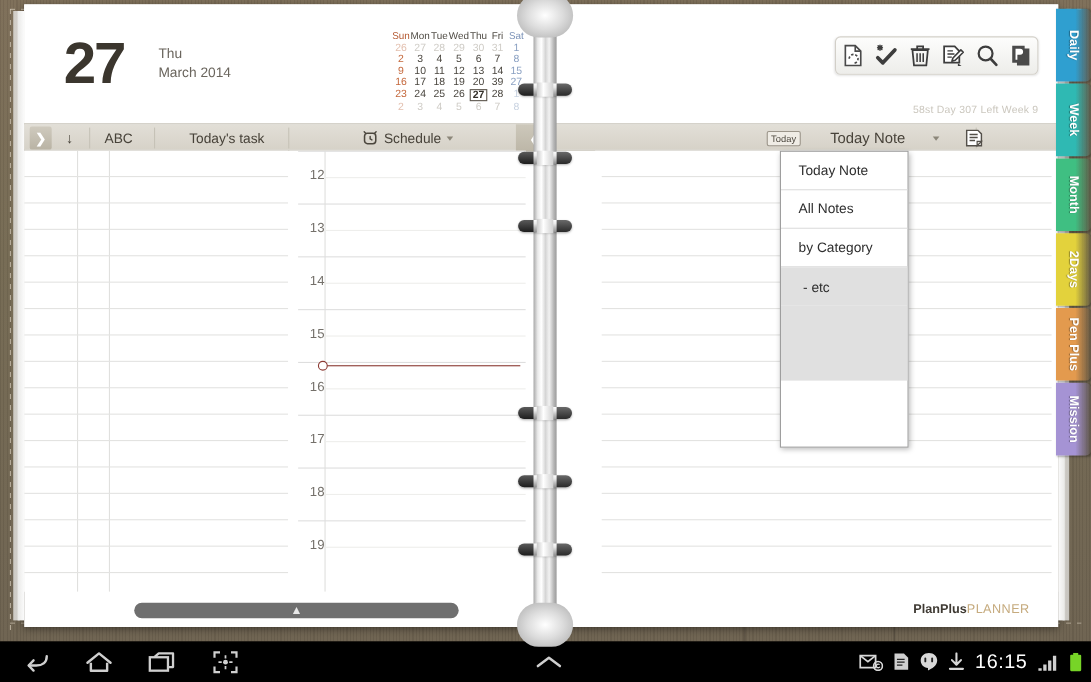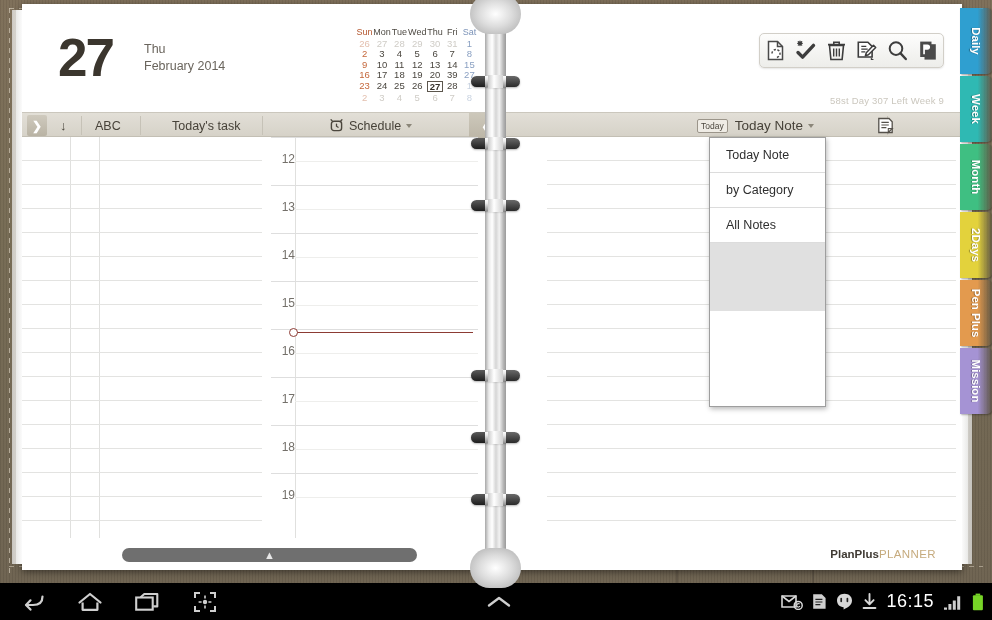--- a/index.html
+++ b/index.html
@@ -195,21 +195,21 @@
 
 <div id="planner">
   <div class="page-edge pe2"></div>
   <div class="page-edge pe1"></div>
   <div class="page-edge pe4"></div>
   <div class="page-edge pe3"></div>
 
   <div id="header">
     <div id="bigdate">27</div>
     <div id="dow">Thu</div>
-    <div id="monthyear">February 2014</div>
+    <div id="monthyear">March 2014</div>
 
     <table id="minical">
       <thead>
           <tr>
             <th class="sun">Sun</th>
             <th>Mon</th>
             <th>Tue</th>
             <th>Wed</th>
             <th>Thu</th>
             <th>Fri</th>
@@ -352,21 +352,21 @@
         </svg>
       </span>
       <span class="sb-label">Schedule</span>
       <span class="caret"></span>
     </div>
 
     <div id="collapse-left">
       <span>❮</span>
     </div>
 
-    <div class="sb-cell" style="left:675px;">
+    <div class="sb-cell" style="left:675px;gap:20px;">
       <span id="todaybadge">Today</span>
       <span class="sb-label" style="font-size:13.5px;">Today Note</span>
       <span class="caret"></span>
     </div>
     <div class="sb-cell" style="left:855px;">
       <svg width="17" height="17" viewBox="0 0 17 17">
         <path d="M1.8 1.5h10.2l3.2 3.2v10.8H1.8z" fill="#fff" stroke="#54504a" stroke-width="1.3"></path>
         <path d="M4.4 5.3h7.4M4.4 8h7.4M4.4 10.7h5" stroke="#54504a" stroke-width="1.2"></path>
         <path d="M11.3 15.5l4-4h-4z" fill="#e7e4dd" stroke="#54504a" stroke-width="1.1"></path>
       </svg>
@@ -445,22 +445,23 @@
         <div class="rule" style="top: 311px; left: 6px; right: 6px;"></div>
         <div class="rule" style="top: 335px; left: 6px; right: 6px;"></div>
         <div class="rule" style="top: 359px; left: 6px; right: 6px;"></div>
         <div class="rule" style="top: 383px; left: 6px; right: 6px;"></div>
       </div>
   </div>
 
   <div id="dropdown">
     <div id="dd-list">
         <div class="dd-item">Today Note</div>
+        <div class="dd-item">All Notes</div>
         <div class="dd-item">by Category</div>
-        <div class="dd-item">All Notes</div>
+        <div class="dd-item sub">- etc</div>
       </div>
     <div id="dd-filler"></div>
   </div>
 
   <div id="handle">
     <span>▲</span>
   </div>
   <div id="logo">
     <b>PlanPlus</b><i>PLANNER</i>
   </div>

